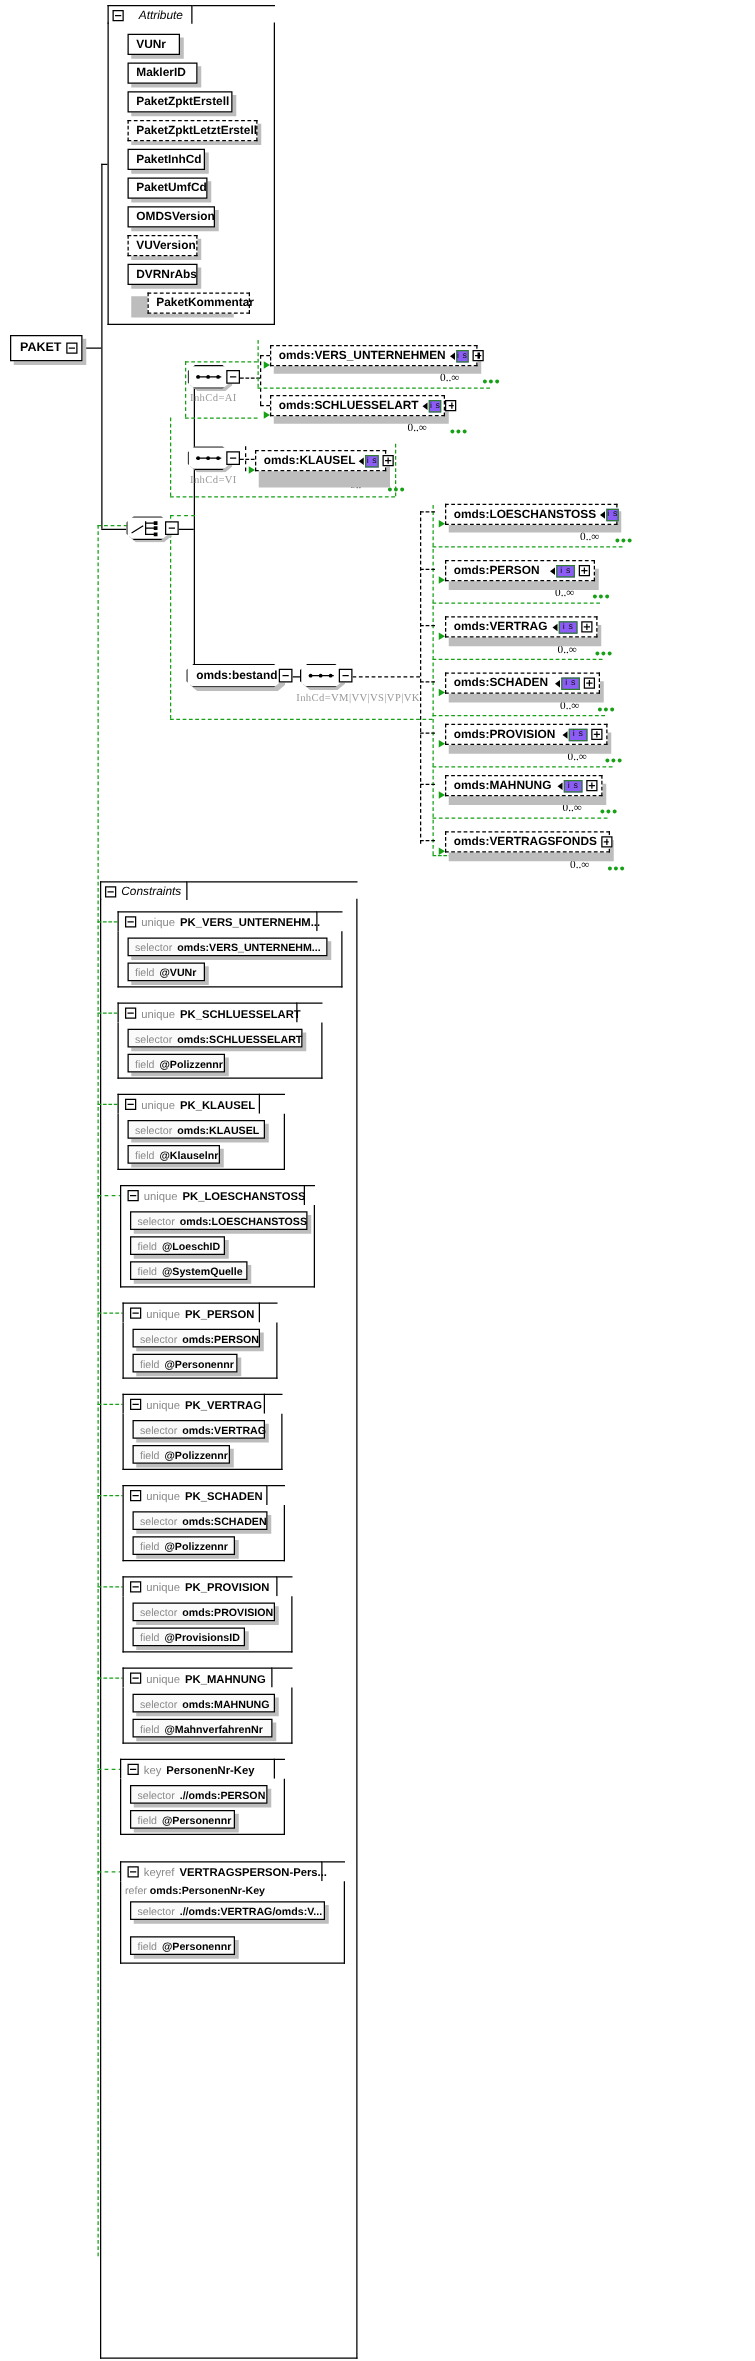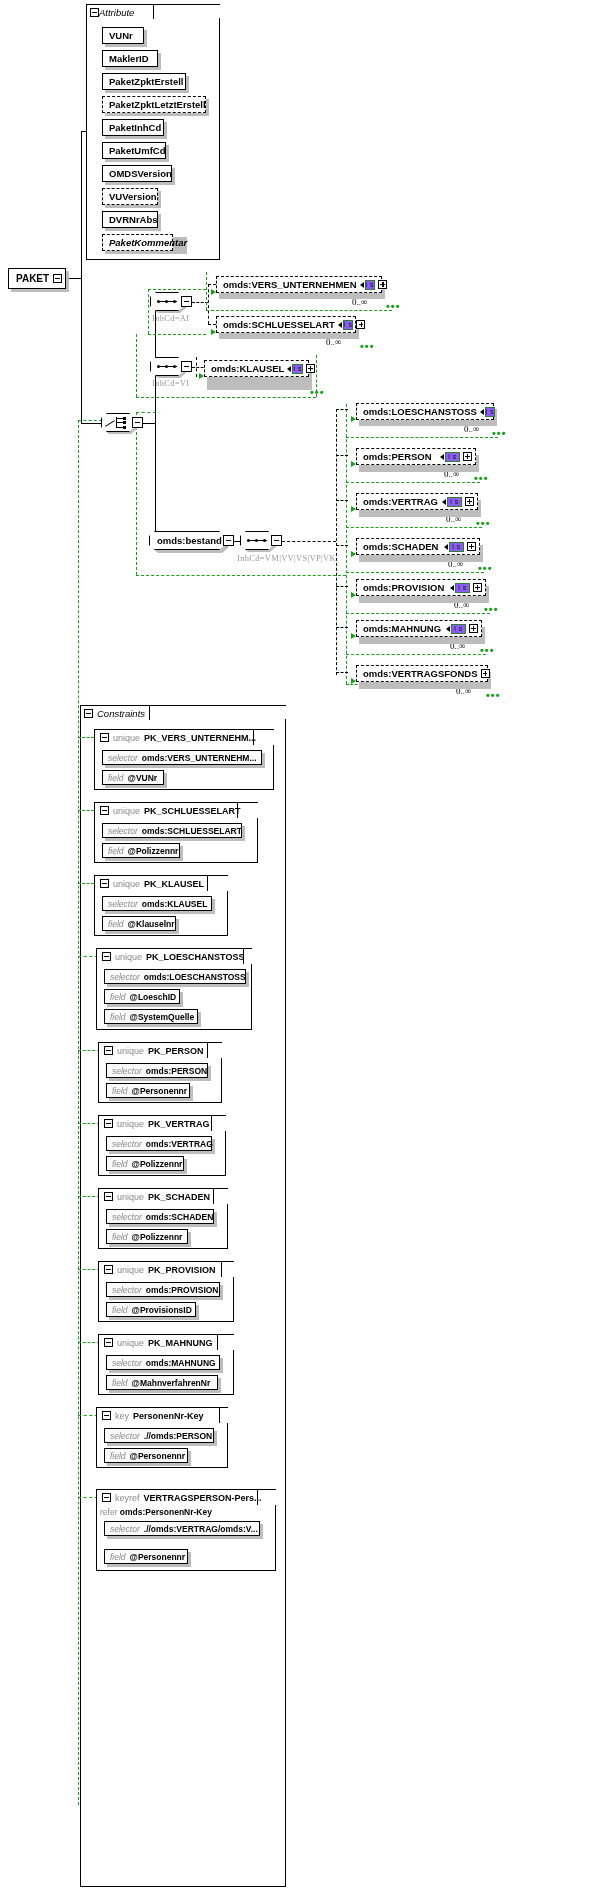--- a/index.html
+++ b/index.html
@@ -110,21 +110,21 @@
     position:absolute;height:16px;border:1.1px solid #000;background:#fff;box-sizing:border-box;
     display:flex;align-items:center;gap:4px;padding:0 5px;font-size:9px;white-space:nowrap;
   }
   .crow .kw{color:#8a8a8a;font-weight:normal;}
   .crow .vl{color:#000;font-weight:bold;}
   .crow.hdr{border:1.1px solid #000;border-bottom:none;background:#fff;height:16px;}
   .cfield{
     position:absolute;height:15px;border:1.1px solid #000;background:#fafafa;box-sizing:border-box;
     display:flex;align-items:center;gap:4px;padding:0 5px;font-size:8.5px;white-space:nowrap;
   }
-  .cfield .kw{color:#8a8a8a;font-style:italic;}
+  .cfield .kw{color:#8a8a8a;}
   .cfield .vl{color:#000;font-weight:bold;}
   .cfieldsh{position:absolute;background:#bdbdbd;}
 
   
   .ln-h{position:absolute;height:0;border-top:1.2px solid #000;}
   .ln-v{position:absolute;width:0;border-left:1.2px solid #000;}
   .dl-h{position:absolute;height:0;border-top:1.2px dashed #000;}
   .dl-v{position:absolute;width:0;border-left:1.2px dashed #000;}
   .gl-h{position:absolute;height:0;border-top:1.2px dashed #16a016;}
   .gl-v{position:absolute;width:0;border-left:1.2px dashed #16a016;}
@@ -133,21 +133,21 @@
   .inhcd{position:absolute;color:#9a9a9a;font-size:8.5px;font-family:"Liberation Serif",serif;letter-spacing:.3px;white-space:nowrap;}
 
   
   .garrow{position:absolute;width:0;height:0;border-top:3.5px solid transparent;border-bottom:3.5px solid transparent;border-left:5px solid #16a016;z-index:4;}
 </style>
 </head>
 <body>
 
 <div class="frame-tab" style="left:86px;top:4px;width:68px;">
   <span class="tgl"></span>
-  <span style="margin-left:0;">Attribute</span>
+  <span style="margin-left:12px;">Attribute</span>
 </div>
 <div class="frame" style="left:86px;top:18px;width:134px;height:242px;border-top:none;"></div>
 <div class="abs" style="left:154px;top:4px;width:66px;height:0;border-top:1.1px solid #000;"></div>
 
 <div class="attrsh" style="left:105px;top:30px;width:42px;height:17px;"></div>
 <div class="attr" style="left:102px;top:27px;width:42px;">
     <span>VUNr</span>
   </div>
 
 <div class="attrsh" style="left:105px;top:53px;width:56px;height:17px;"></div>
@@ -184,21 +184,21 @@
 <div class="attr opt" style="left:102px;top:188px;width:56px;text-align:center;">
     <span>VUVersion</span>
   </div>
 
 <div class="attrsh" style="left:105px;top:214px;width:56px;height:17px;"></div>
 <div class="attr" style="left:102px;top:211px;width:56px;text-align:right;">
     <span>DVRNrAbs</span>
   </div>
 
 <div class="attrsh" style="left:105px;top:237px;width:82px;height:17px;"></div>
-<div class="attr opt" style="left:102px;top:234px;width:71px;font-style:italic;">
+<div class="attr opt" style="left:118px;top:234px;width:82px;">
     <span>PaketKommentar</span>
   </div>
 
 <div class="attrsh" style="left:11px;top:271px;width:58px;height:21px;"></div>
 <div class="root" style="left:8px;top:268px;width:58px;">
   <span>PAKET</span>
   <span class="tgl" style="margin-left:auto;"></span>
 </div>
 
 <div class="ln-h" style="left:66px;top:278px;width:15px;"></div>

